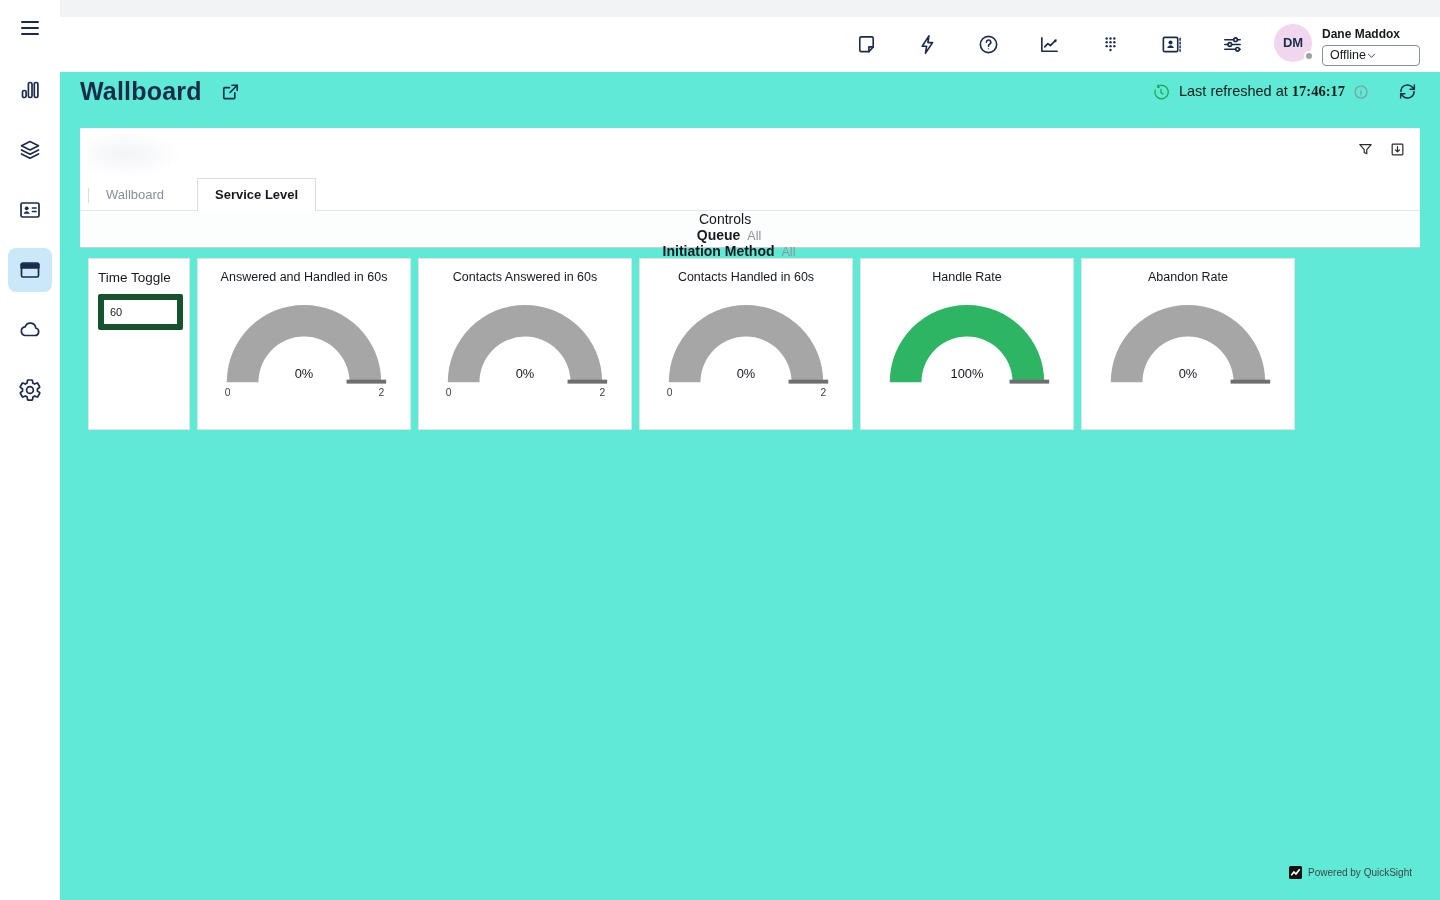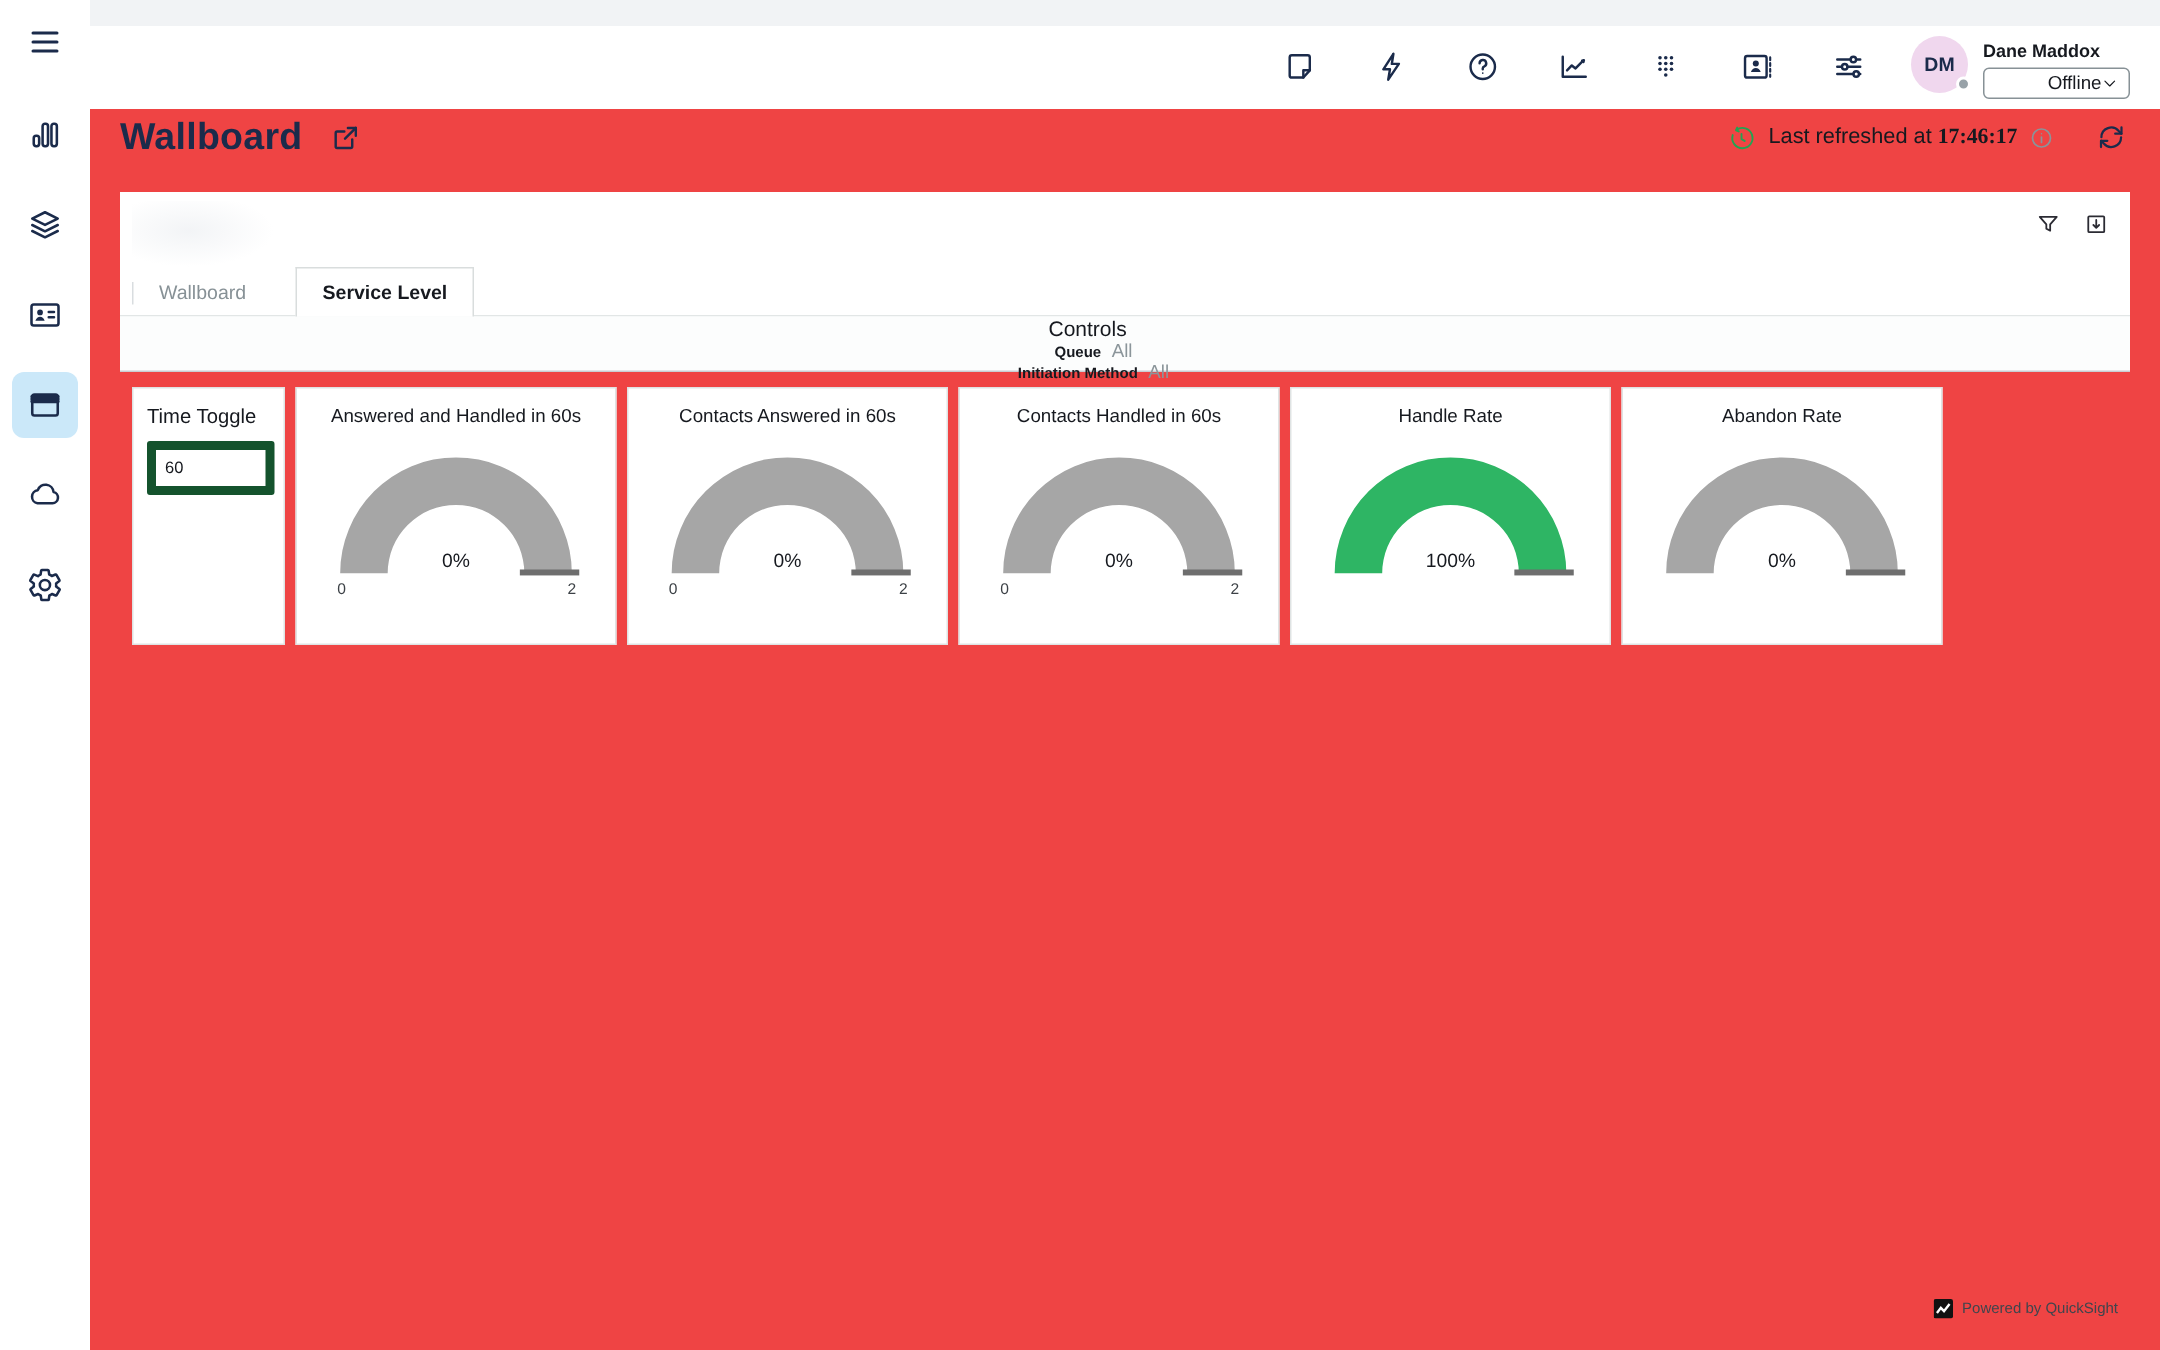--- a/index.html
+++ b/index.html
@@ -23,26 +23,26 @@
   .topbar-icons .tb-icon { width:23px; height:23px; cursor:pointer; }
   .user-block { display:flex; align-items:flex-start; margin-left:30px; }
   .avatar-wrap { position:relative; width:38px; height:38px; }
   .avatar { width:38px; height:38px; border-radius:50%; background:#f0d7ee; color:#1b2b4b;
     font-weight:bold; font-size:13px; display:flex; align-items:center; justify-content:center; cursor:pointer; }
   .status-dot { position:absolute; right:-2px; bottom:1px; width:10px; height:10px; border-radius:50%;
     background:#98a2a8; border:2px solid #fff; }
   .user-info { margin-left:10px; display:flex; flex-direction:column; }
   .user-name { font-size:12px; font-weight:bold; color:#16191f; margin-top:3px; }
   .status-select { margin-top:4px; width:98px; height:21px; border:1px solid #879196; border-radius:4px;
-    background:#fff; display:flex; align-items:center; justify-content:flex-end;
+    background:#fff; display:flex; align-items:center; justify-content:flex-start;
     padding:2px 7px; font-size:12.5px; color:#16191f; cursor:pointer; }
   .status-select svg { width:11px; height:11px; color:#16191f; }
 
   
-  .main { position:absolute; left:60px; top:55px; right:0; bottom:0; background:#ef4444; }
+  .main { position:absolute; left:60px; top:55px; right:0; bottom:0; background:#5eead4; }
 
   .title-row { height:73px; display:flex; align-items:center; padding:0 22px 0 20px; }
   .page-title { font-size:25px; font-weight:bold; color:#1b2b4b; letter-spacing:.2px; }
   .ext-link { width:23px; height:23px; margin-left:17px; color:#1b2b4b; cursor:pointer; }
   .refresh-group { margin-left:auto; display:flex; align-items:center; }
   .timer-icon { width:18px; height:18px; color:#23a352; }
   .refresh-text { font-size:14.5px; margin-left:9px; color:#16191f; }
   .refresh-time { font-weight:bold;font-family:Liberation Serif, serif; }
   .info-icon { width:16px; height:16px; margin-left:8px; color:#8a949a; cursor:pointer; }
   .sync-icon { width:21px; height:21px; margin-left:28px; color:#1b2b4b; cursor:pointer; }
@@ -56,21 +56,21 @@
   .tabs-row { display:flex; align-items:flex-end; padding:50px 0 0 8px; border-bottom:1px solid #e2e6e6; }
   .tab { font-size:13px; cursor:pointer; }
   .tab-sep { width:1px; height:15px; background:#d9dde0; margin-bottom:7px; }
   .tab.inactive { color:#879196; padding:7px 17px 8px 17px; }
   .tab.active { color:#16191f; font-weight:bold; background:#fff;
     border:1px solid #d9dddd; border-bottom:none; padding:8px 17px 9px 17px; margin-bottom:-1px;margin-left:16px; }
   .controls-row { height:37px; display:flex; align-items:center; padding:0 14px 0 8px;
     background:#fcfdfd; border-bottom:1px solid #c9ced3;flex-direction:column; }
   .controls-label { font-size:14px; color:#16191f; width:96px; }
   .filter-group { display:flex; align-items:baseline; margin-right:36px; }
-  .filter-name { font-size:10px; font-weight:bold; color:#16191f; }
+  .filter-name { font-size:14px; font-weight:bold; color:#16191f; }
   .filter-value { font-size:12.5px; color:#8b959a; margin-left:7px; }
   .controls-chevron { margin-left:auto; width:17px; height:17px; color:#2b2b33; cursor:pointer; }
 
   
   .cards-row { margin:10px 20px 0 28px; display:flex; gap:7px; align-items:stretch; }
   .card { background:#fff; border:1px solid #dfe3e3; height:172px; }
   .time-card { width:102px; padding:11px 8px 0 9px; }
   .time-label { font-size:13.5px; color:#16191f; }
   .time-input { margin-top:9px; width:85px; height:21px; border:6px solid #14532d; border-radius:2px;
     font-size:11px; padding:12px 6px; font-family:"Liberation Sans",sans-serif; color:#16191f; }

